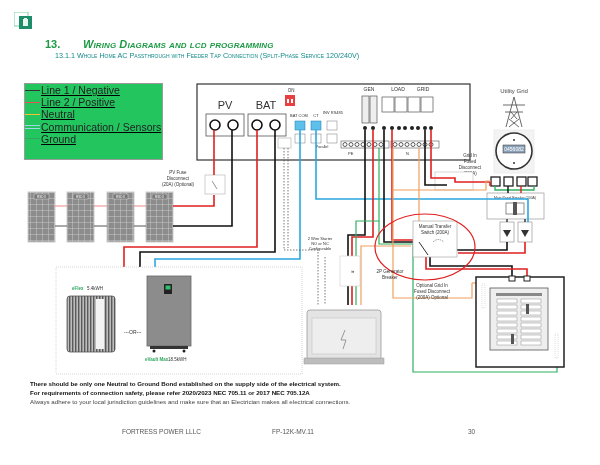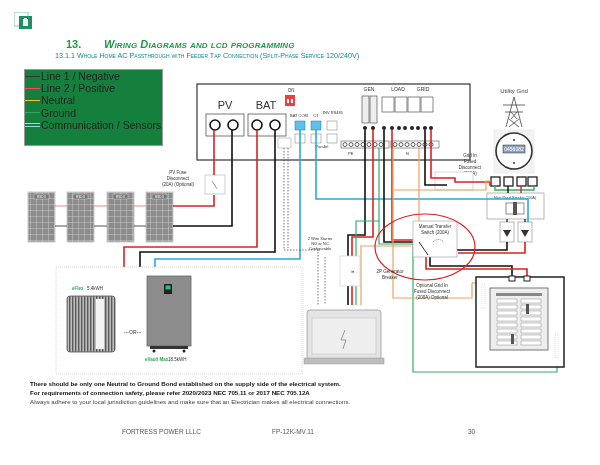--- a/index.html
+++ b/index.html
@@ -1,22 +1,22 @@
 <!DOCTYPE html>
 <html><head>
   <meta charset="utf-8">
   <style>
     html, body { margin: 0; padding: 0; background: #ffffff; }
     body { width: 600px; height: 465px; position: relative; overflow: hidden; font-family: "Liberation Sans", sans-serif; }
     .logo { position: absolute; left: 14px; top: 12px; width: 22px; height: 22px; }
     .h1 { position: absolute; left: 45px; top: 38px; color: #1e9a46; font-weight: bold; font-size: 11px; font-family: "Liberation Sans", sans-serif; }
-    .h1 .num { display: inline-block; width: 38px; margin-left: 21px; }
+    .h1 .num { display: inline-block; width: 38px; }
     .h1 .txt { font-variant: small-caps; letter-spacing: 0.1px; font-style: italic; }
     .h2 { position: absolute; left: 55px; top: 51px; color: #138a8a; font-weight: normal; font-size: 7.2px; font-variant: small-caps; }
-    .legend { position: absolute; left: 24px; top: 69px; width: 137px; height: 75px; border: 1px solid #9a9a9a; background: #15803d; }
+    .legend { position: absolute; left: 24px; top: 83px; width: 137px; height: 75px; border: 1px solid #9a9a9a; background: #22c55e; text-decoration: underline; }
     .legend-row { display: flex; align-items: center; height: 12.2px; font-size: 10.5px; color: #222; line-height: 12px; }
     .legend-row .sw { display: inline-block; width: 15px; height: 0; border-top: 1.5px solid #000; margin-right: 1px; }
     .legend-row .sw.dbl { border-top: 1px solid #9fd6ea; height: 2px; border-bottom: 1px solid #9fd6ea; }
     svg.diagram { position: absolute; left: 0; top: 0; }
     .note { position: absolute; left: 30px; font-size: 6.2px; color: #111; white-space: nowrap; }
     .note.b { font-weight: bold; }
     .note.l { color: #444; }
     .footer { position: absolute; top: 428px; font-size: 6.5px; color: #555; }
     .lbl { font-family: "Liberation Sans", sans-serif; }
   </style>
@@ -42,26 +42,26 @@
     </div>
   <div class="legend-row">
       <span class="sw" style="border-color:#e8505a"></span>
       <span>Line 2 / Positive</span>
     </div>
   <div class="legend-row">
       <span class="sw" style="border-color:#f5c330"></span>
       <span>Neutral</span>
     </div>
   <div class="legend-row">
+      <span class="sw dbl"></span>
+      <span>Communication / Sensors</span>
+    </div>
+  <div class="legend-row">
       <span class="sw" style="border-color:#30a860"></span>
       <span>Ground</span>
-    </div>
-  <div class="legend-row">
-      <span class="sw dbl"></span>
-      <span>Communication / Sensors</span>
     </div>
 </div>
 
 <svg class="diagram" width="600" height="465" viewBox="0 0 600 465">
   <defs>
     <pattern id="grid" width="6" height="6" patternUnits="userSpaceOnUse">
       <rect width="6" height="6" fill="#8c8c8c"></rect>
       <path d="M0 0H6M0 0V6" stroke="#d8d8d8" stroke-width="0.8"></path>
     </pattern>
     <pattern id="ribs" width="3" height="10" patternUnits="userSpaceOnUse">

